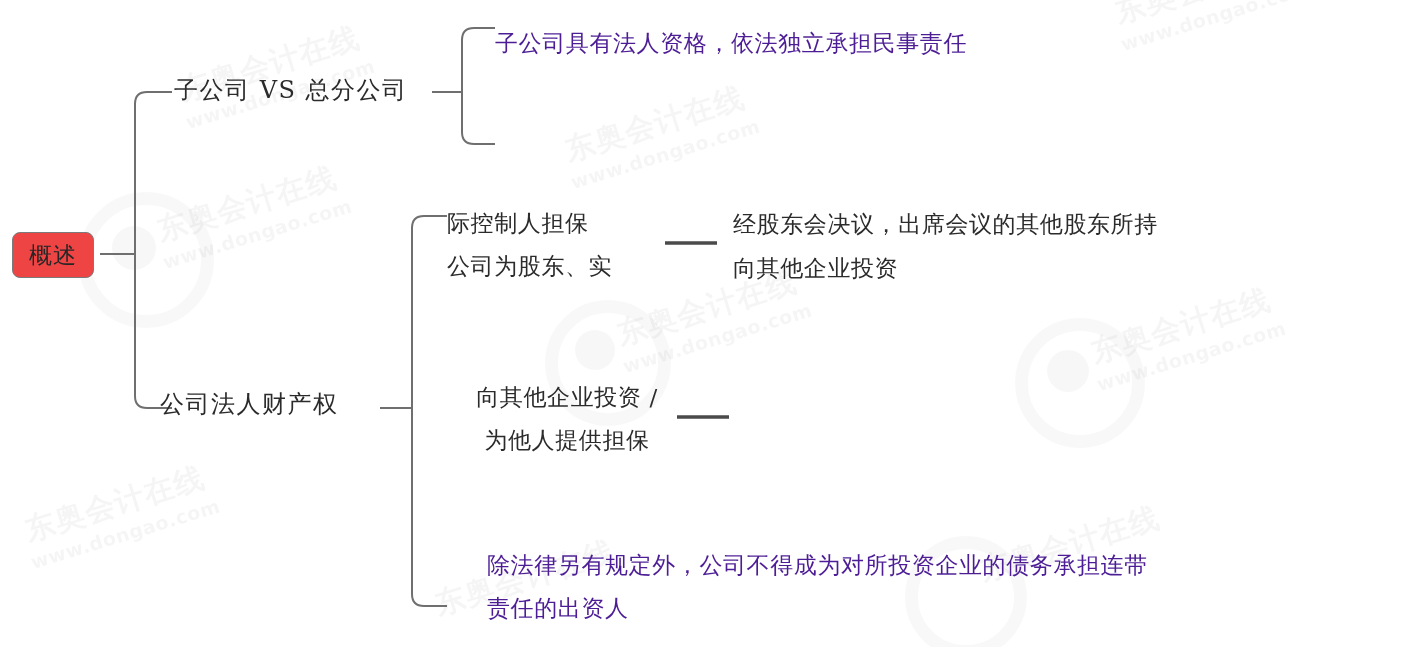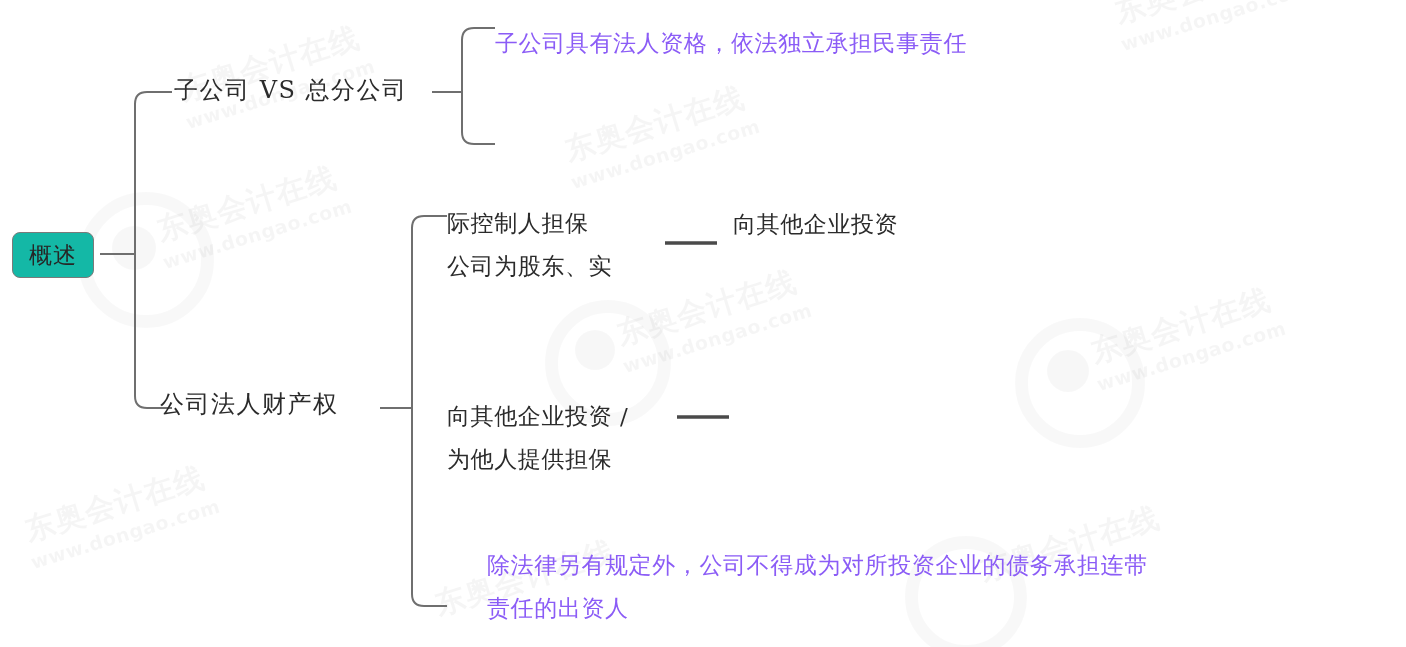--- a/index.html
+++ b/index.html
@@ -85,56 +85,56 @@
     z-index: 2;
   }
 
   .root-box {
     left: 12px;
     top: 232px;
     width: 80px;
     height: 44px;
     border: 1.6px solid #7a7a7a;
     border-radius: 8px;
-    background: #14b8a6;
+    background: #ef4444;
     display: flex;
     align-items: center;
     justify-content: center;
     font-size: 23px;
     letter-spacing: 1px;
     color: #262626;
   }
 
   .branch-label {
     font-size: 24px;
     letter-spacing: 1.5px;
     color: #2b2b2b;
     white-space: nowrap;
   }
   .branch-1 { left: 174px; top: 74px; }
   .branch-2 { left: 160px; top: 388px; }
 
   .leaf {
     font-size: 23px;
     line-height: 43px;
-    color: #8b5cf6;
+    color: #4c1d95;
     letter-spacing: 0.6px;
   }
 
   .leaf-a1 { left: 495px; top: 22px; width: 770px; }
   .leaf-a2 { left: 495px; top: 78px; width: 780px; }
 
   .sub-left {
     font-size: 23px;
     line-height: 43px;
     letter-spacing: 0.6px;
     color: #2b2b2b;
   }
   .sub-left-1 { left: 447px; top: 202px; width: 230px; }
-  .sub-left-2 { left: 447px; top: 395px; width: 240px; }
+  .sub-left-2 { left: 447px; top: 376px; width: 240px; text-align: center; }
 
   .sub-right {
     font-size: 23px;
     line-height: 44px;
     letter-spacing: 0.6px;
     color: #2b2b2b;
   }
   .sub-right-1 { left: 733px; top: 202px; width: 520px; }
   .sub-right-2 { left: 733px; top: 321px; width: 516px; }
 
@@ -202,20 +202,21 @@
   <div class="node branch-label branch-1">子公司 VS 总分公司</div>
   <div class="node branch-label branch-2">公司法人财产权</div>
 
   <div class="node leaf leaf-a1">子公司具有法人资格，依法独立承担民事责任</div>
 
   <div class="node sub-left sub-left-1">
     <div>际控制人担保</div>
     <div>公司为股东、实</div>
   </div>
   <div class="node sub-right sub-right-1">
+    <div>经股东会决议，出席会议的其他股东所持</div>
     <div>向其他企业投资</div>
   </div>
 
   <div class="node sub-left sub-left-2">
     <div>向其他企业投资 /</div>
     <div>为他人提供担保</div>
   </div>
 
   <div class="node leaf leaf-c3">
     <div>除法律另有规定外，公司不得成为对所投资企业的债务承担连带</div>

